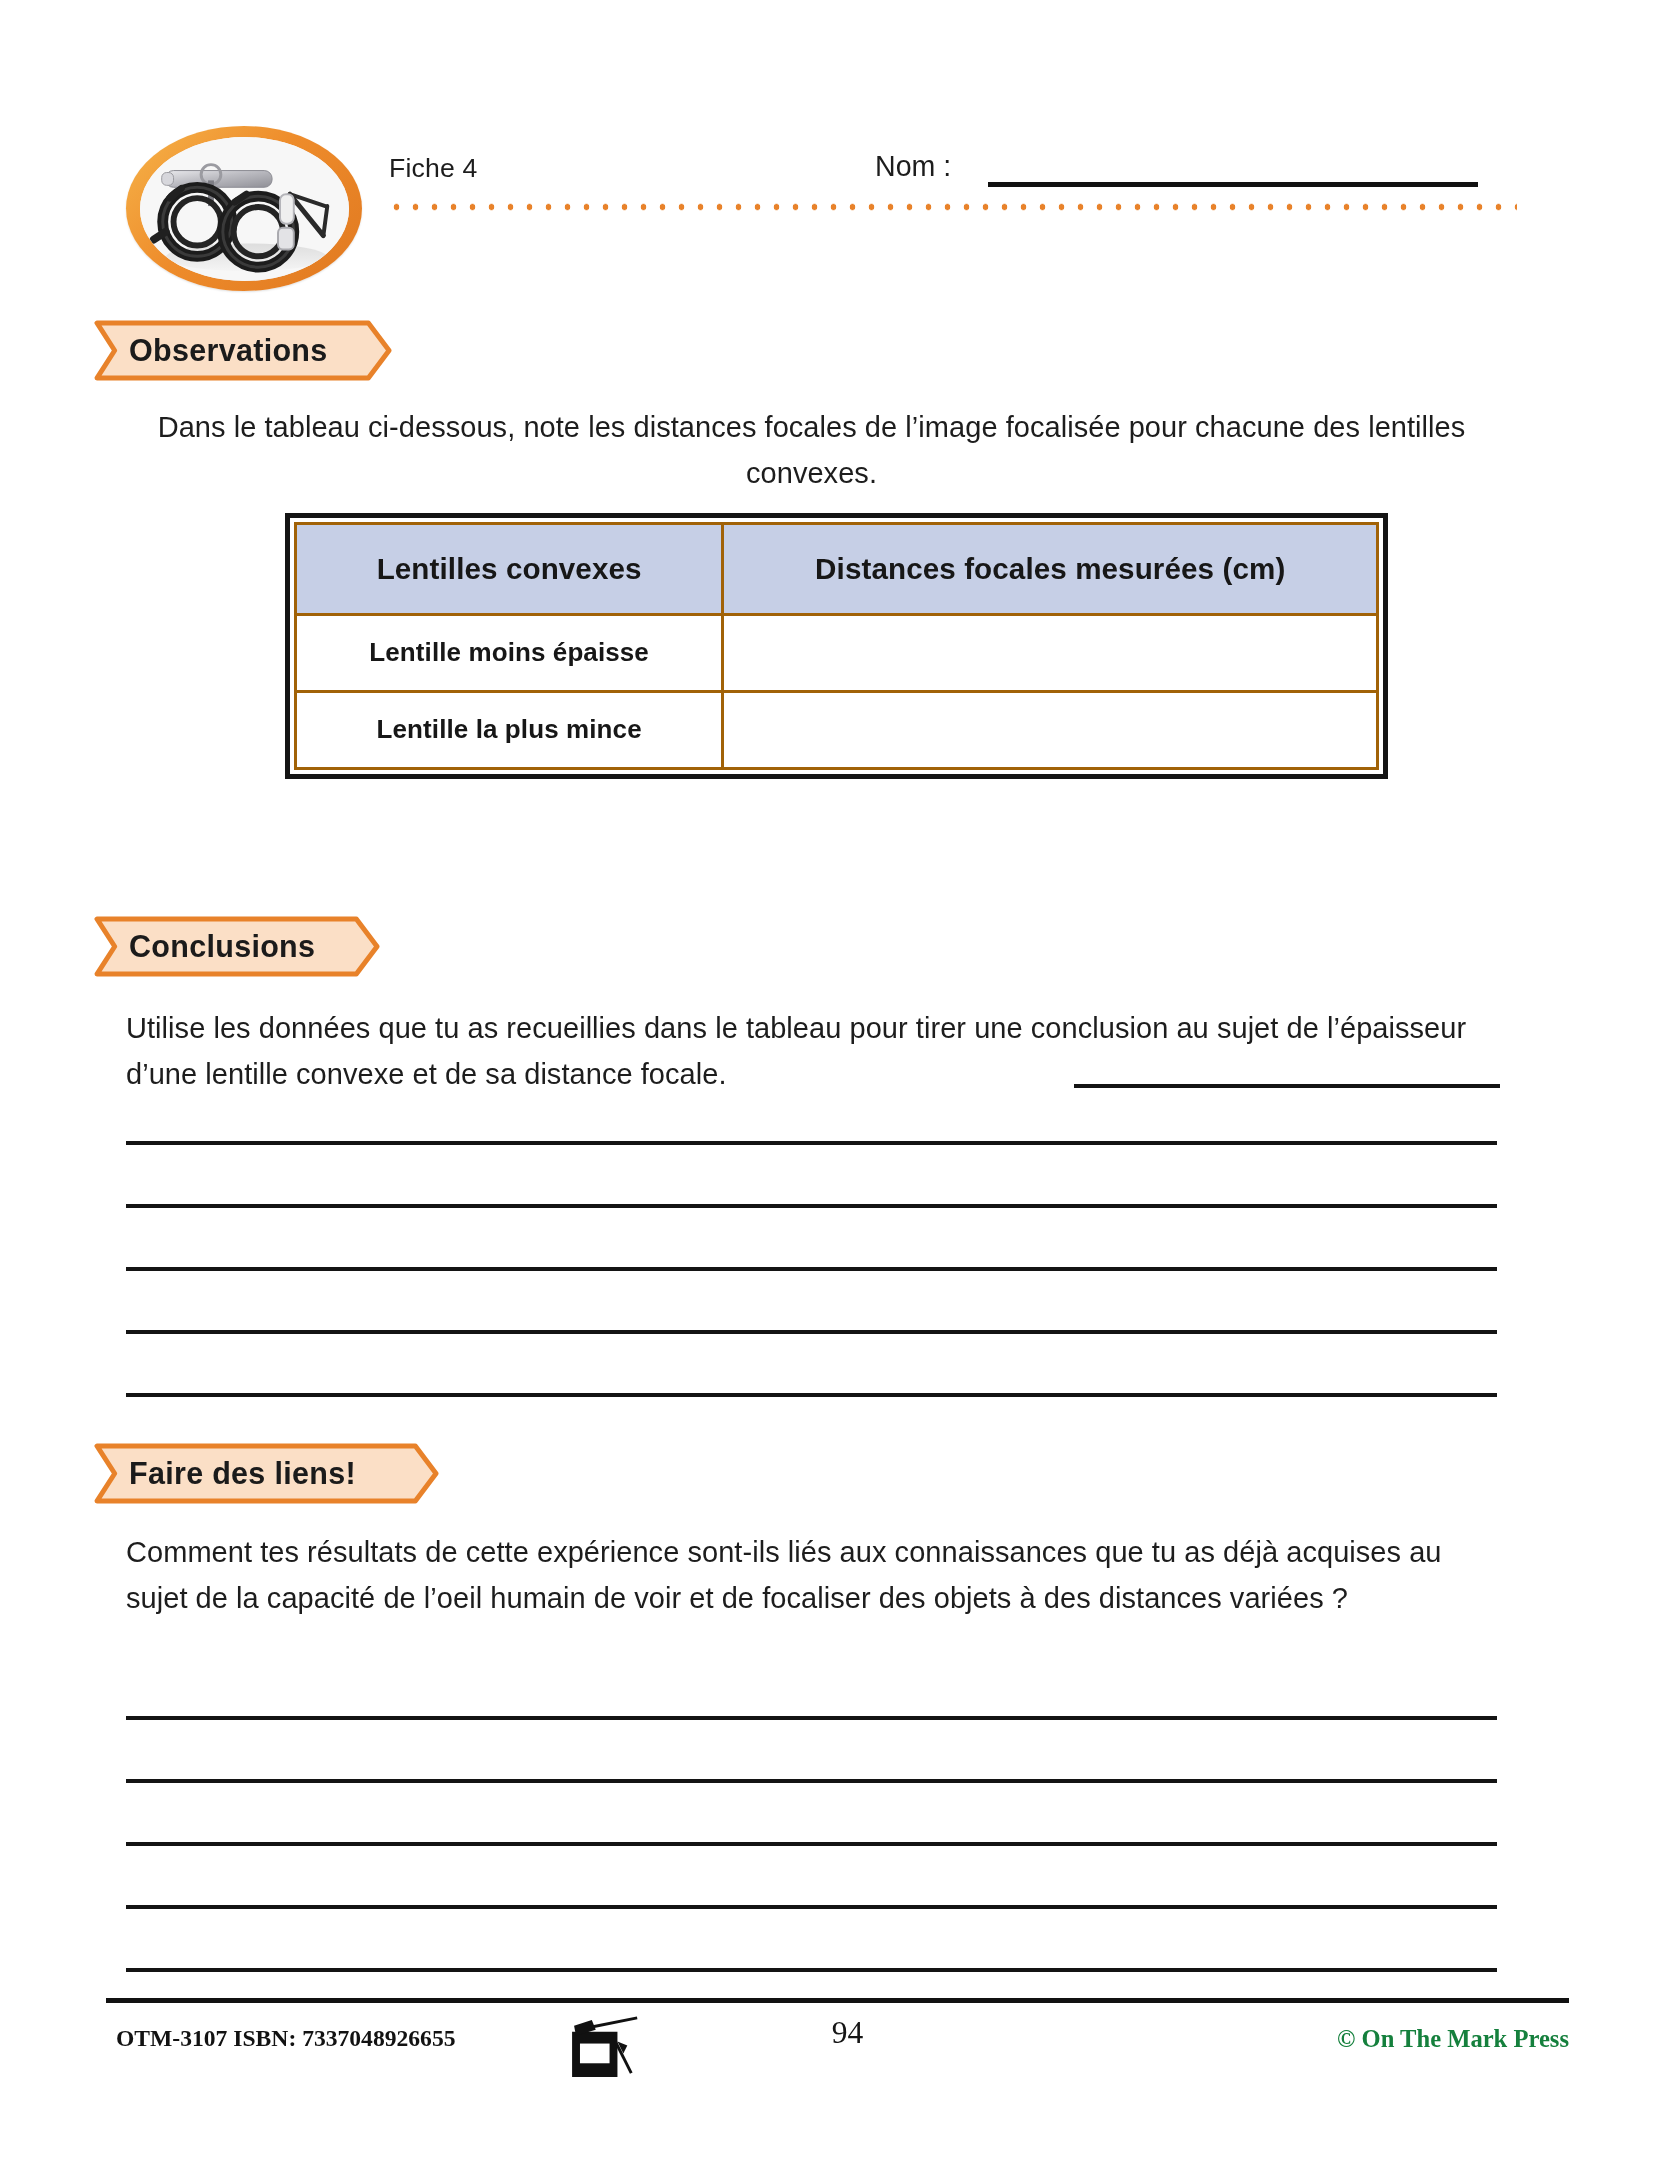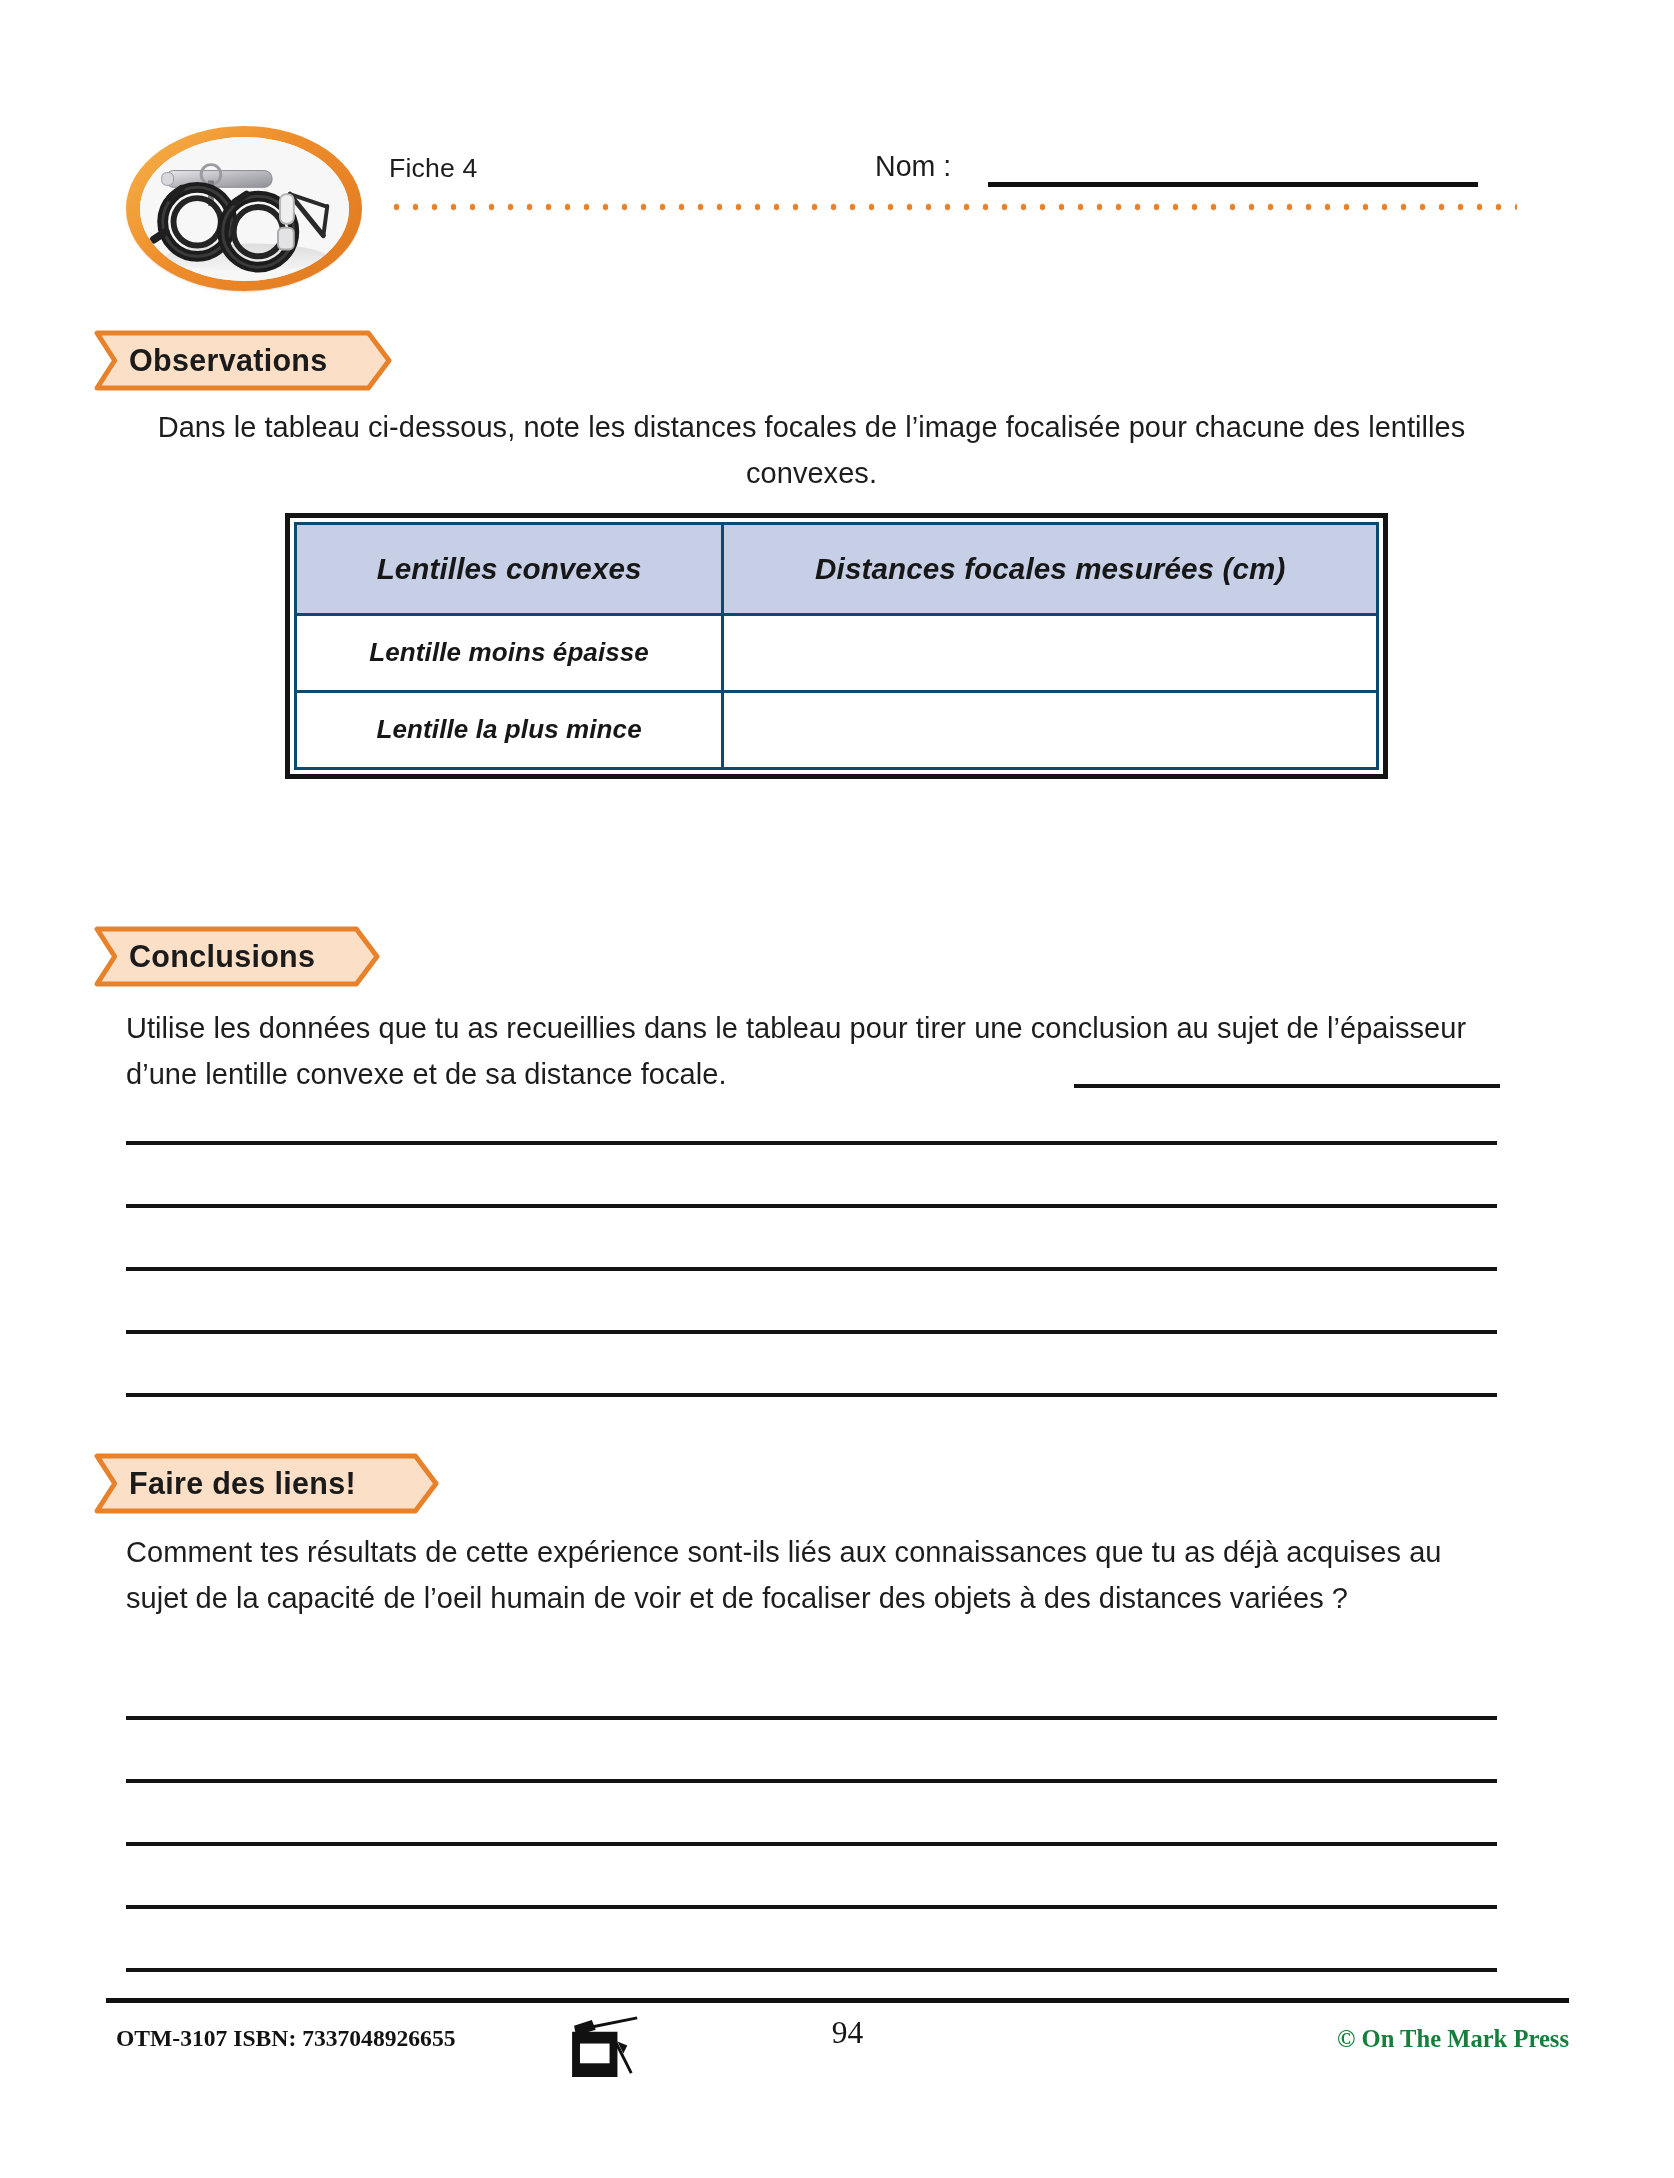--- a/index.html
+++ b/index.html
@@ -88,21 +88,20 @@
     background-repeat: repeat-x;
   }
 
   
   .banner {
     position: absolute;
     height: 61px;
     box-sizing: border-box;
     display: flex;
     align-items: center;
-    margin-top: 10px;
   }
   .banner .shape {
     position: absolute;
     inset: 0;
     width: 100%;
     height: 100%;
   }
   .banner .shape svg { display:block; width:100%; height:100%; }
   .banner .btext {
     position: relative;
@@ -134,23 +133,22 @@
     background: #ffffff;
     box-sizing: border-box;
     padding: 3.9px;
   }
   table.data {
     border-collapse: collapse;
     width: 100%;
     table-layout: fixed;
   }
   table.data th, table.data td {
-    border: 3px solid #0c4a6e;
+    border: 3px solid #a16207;
     box-sizing: border-box;
-    font-style: italic;
   }
   table.data th {
     background: #C6CFE6;
     height: 91px;
     font-size: 29.6px;
     font-weight: 700;
     color: #171717;
     letter-spacing: 0.1px;
   }
   table.data td.rowlabel {

